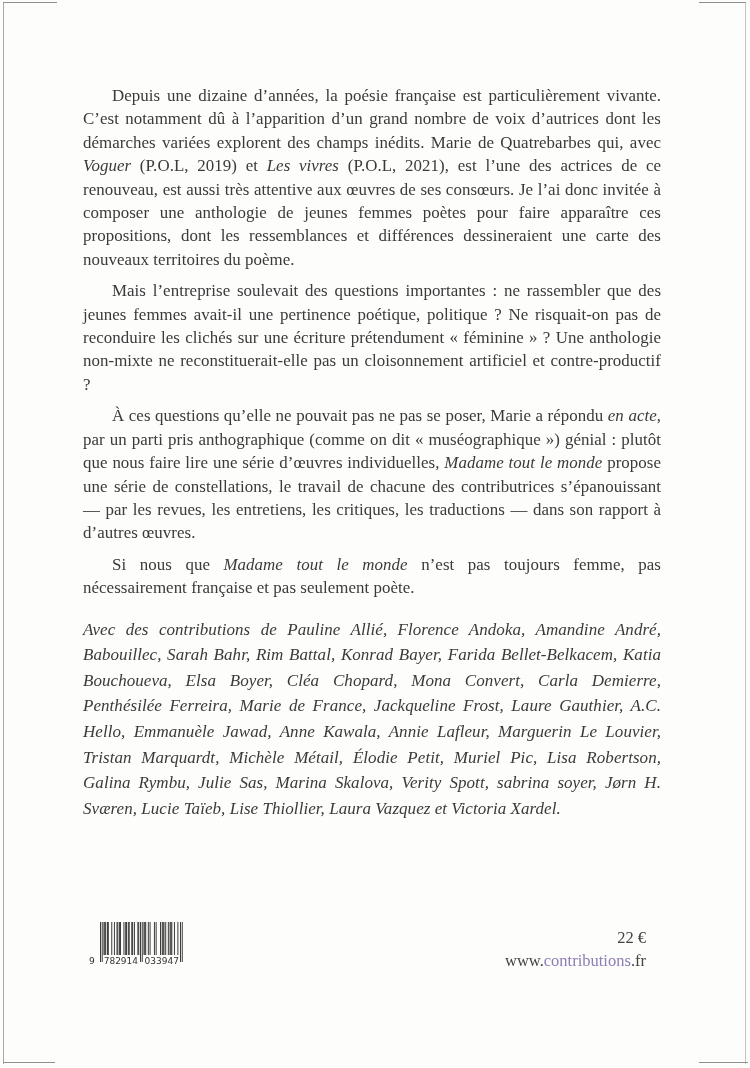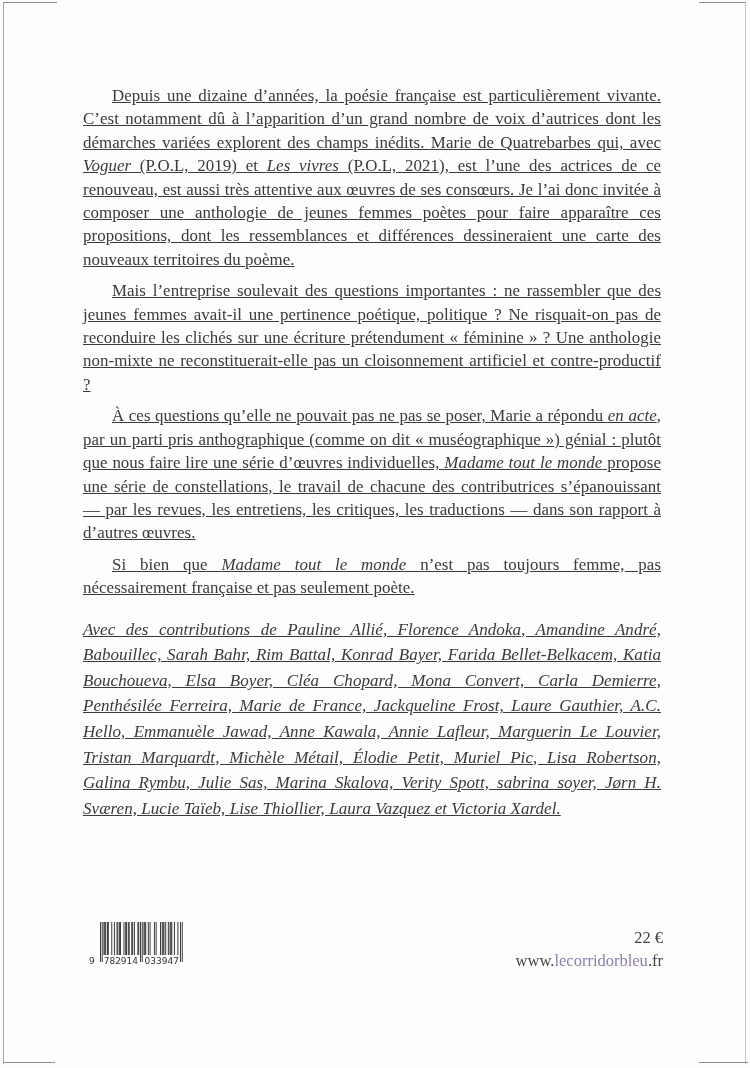--- a/index.html
+++ b/index.html
@@ -28,21 +28,20 @@
     top: 84px;
     width: 578px;
   }
   .para {
     margin: 0 0 8px 0;
     font-size: 16.9px;
     line-height: 23.4px;
     text-align: justify;
     text-indent: 29px;
     letter-spacing: 0.05px;
-    text-decoration: underline;
   }
   .para .it { font-style: italic; }
   .signature {
     margin: 4px 0 0 0;
     text-align: right;
     font-variant: small-caps;
     font-size: 17.5px;
     letter-spacing: 0.9px;
     color: #3d3d3d;
   }
@@ -51,21 +50,21 @@
     font-style: italic;
     font-size: 17px;
     line-height: 25.6px;
     text-indent: 0;
   }
 
   .barcode { position: absolute; left: 88px; top: 922px; }
 
   .pricing {
     position: absolute;
-    right: 87px;
+    right: 104px;
     top: 928px;
     text-align: right;
     font-size: 16.5px;
     line-height: 20px;
     color: #444444;
   }
   .website { margin-top: 3px; }
   .website .brand { color: #8d7cb5; }
 </style>
 </head>
@@ -77,21 +76,21 @@
   <div class="edge-v edge-right"></div>
   <div class="tick tick-tl"></div>
   <div class="tick tick-tr"></div>
   <div class="tick tick-bl"></div>
   <div class="tick tick-br"></div>
 
   <main class="content">
     <p class="para"><span>Depuis une dizaine d’années, la poésie française est particulièrement vivante. C’est notamment dû à l’apparition d’un grand nombre de voix d’autrices dont les démarches variées explorent des champs inédits. Marie de Quatrebarbes qui, avec </span><span class="it">Voguer</span><span> (P.O.L, 2019) et </span><span class="it">Les vivres</span><span> (P.O.L, 2021), est l’une des actrices de ce renouveau, est aussi très attentive aux œuvres de ses consœurs. Je l’ai donc invitée à composer une anthologie de jeunes femmes poètes pour faire apparaître ces propositions, dont les ressemblances et différences dessineraient une carte des nouveaux territoires du poème.</span></p>
     <p class="para"><span>Mais l’entreprise soulevait des questions importantes : ne rassembler que des jeunes femmes avait-il une pertinence poétique, politique ? Ne risquait-on pas de reconduire les clichés sur une écriture prétendument « féminine » ? Une anthologie non-mixte ne reconstituerait-elle pas un cloisonnement artificiel et contre-productif ?</span></p>
     <p class="para"><span>À ces questions qu’elle ne pouvait pas ne pas se poser, Marie a répondu </span><span class="it">en acte</span><span>, par un parti pris anthographique (comme on dit « muséographique ») génial : plutôt que nous faire lire une série d’œuvres individuelles, </span><span class="it">Madame tout le monde</span><span> propose une série de constellations, le travail de chacune des contributrices s’épanouissant — par les revues, les entretiens, les critiques, les traductions — dans son rapport à d’autres œuvres.</span></p>
-    <p class="para"><span>Si bien que </span><span class="it">Madame tout le monde</span><span> n’est pas toujours femme, pas nécessairement française et pas seulement poète.</span></p>
+    <p class="para"><span>Si nous que </span><span class="it">Madame tout le monde</span><span> n’est pas toujours femme, pas nécessairement française et pas seulement poète.</span></p>
     <p class="para contributors"><span class="it">Avec des contributions de Pauline Allié, Florence Andoka, Amandine André, Babouillec, Sarah Bahr, Rim Battal, Konrad Bayer, Farida Bellet-Belkacem, Katia Bouchoueva, Elsa Boyer, Cléa Chopard, Mona Convert, Carla Demierre, Penthésilée Ferreira, Marie de France, Jackqueline Frost, Laure Gauthier, A.C. Hello, Emmanuèle Jawad, Anne Kawala, Annie Lafleur, Marguerin Le Louvier, Tristan Marquardt, Michèle Métail, Élodie Petit, Muriel Pic, Lisa Robertson, Galina Rymbu, Julie Sas, Marina Skalova, Verity Spott, sabrina soyer, Jørn H. Sværen, Lucie Taïeb, Lise Thiollier, Laura Vazquez et Victoria Xardel.</span></p>
   </main>
 
   <div class="barcode"><svg width="100" height="47" viewBox="-12 0 100 47">
         <rect x="0.00" y="0" width="0.93" height="40" fill="#2e2e2e"></rect>
         <rect x="1.74" y="0" width="0.93" height="40" fill="#2e2e2e"></rect>
         <rect x="3.48" y="0" width="0.93" height="33" fill="#2e2e2e"></rect>
         <rect x="4.35" y="0" width="0.93" height="33" fill="#2e2e2e"></rect>
         <rect x="5.22" y="0" width="0.93" height="33" fill="#2e2e2e"></rect>
         <rect x="6.96" y="0" width="0.93" height="33" fill="#2e2e2e"></rect>
@@ -134,16 +133,16 @@
         <rect x="77.43" y="0" width="0.93" height="33" fill="#2e2e2e"></rect>
         <rect x="80.04" y="0" width="0.93" height="40" fill="#2e2e2e"></rect>
         <rect x="81.78" y="0" width="0.93" height="40" fill="#2e2e2e"></rect>
         <text x="-11" y="42" font-size="9" font-family="&quot;DejaVu Sans&quot;, sans-serif" fill="#333333">9</text>
         <text x="20.88" y="42" font-size="9" font-family="&quot;DejaVu Sans&quot;, sans-serif" fill="#333333" text-anchor="middle">782914</text>
         <text x="61.77" y="42" font-size="9" font-family="&quot;DejaVu Sans&quot;, sans-serif" fill="#333333" text-anchor="middle">033947</text>
       </svg></div>
 
   <div class="pricing">
     <div class="price">22 €</div>
-    <div class="website"><span>www.</span><span class="brand">lecorridorbleu</span><span>.fr</span></div>
+    <div class="website"><span>www.</span><span class="brand">contributions</span><span>.fr</span></div>
   </div>
 
 </div>
 
 </body></html>

